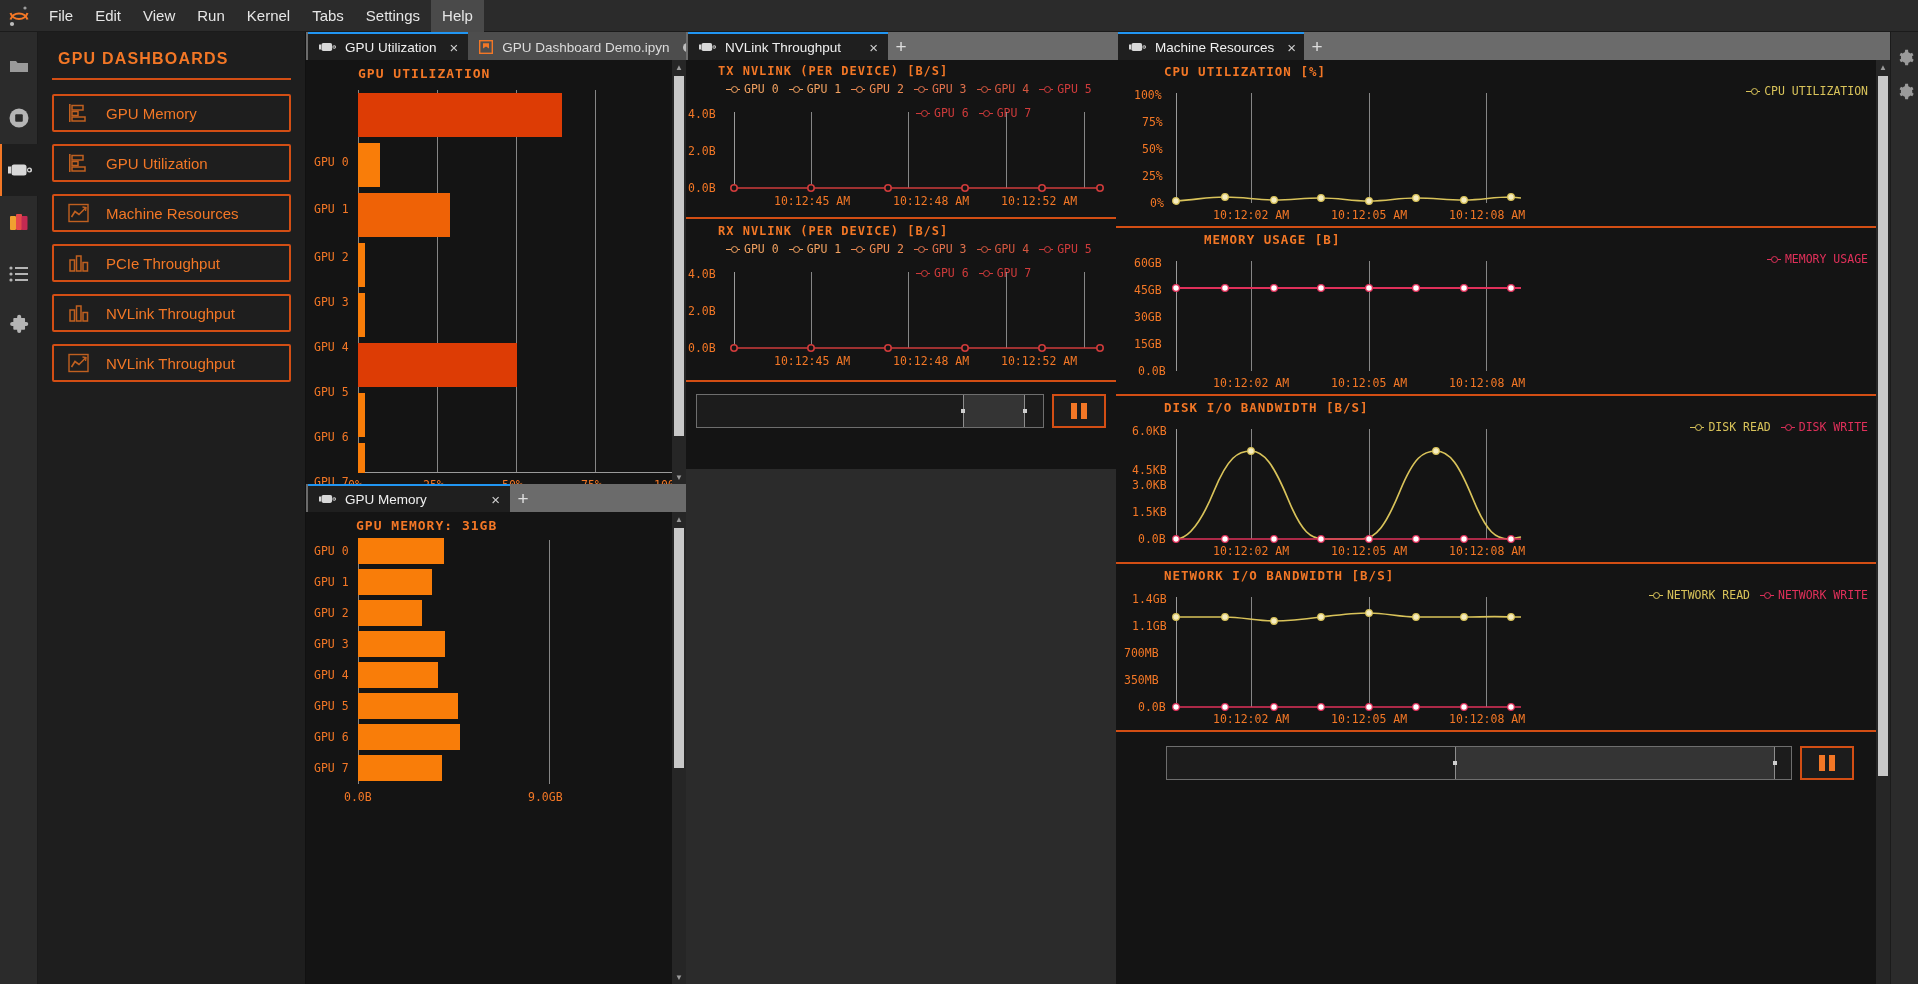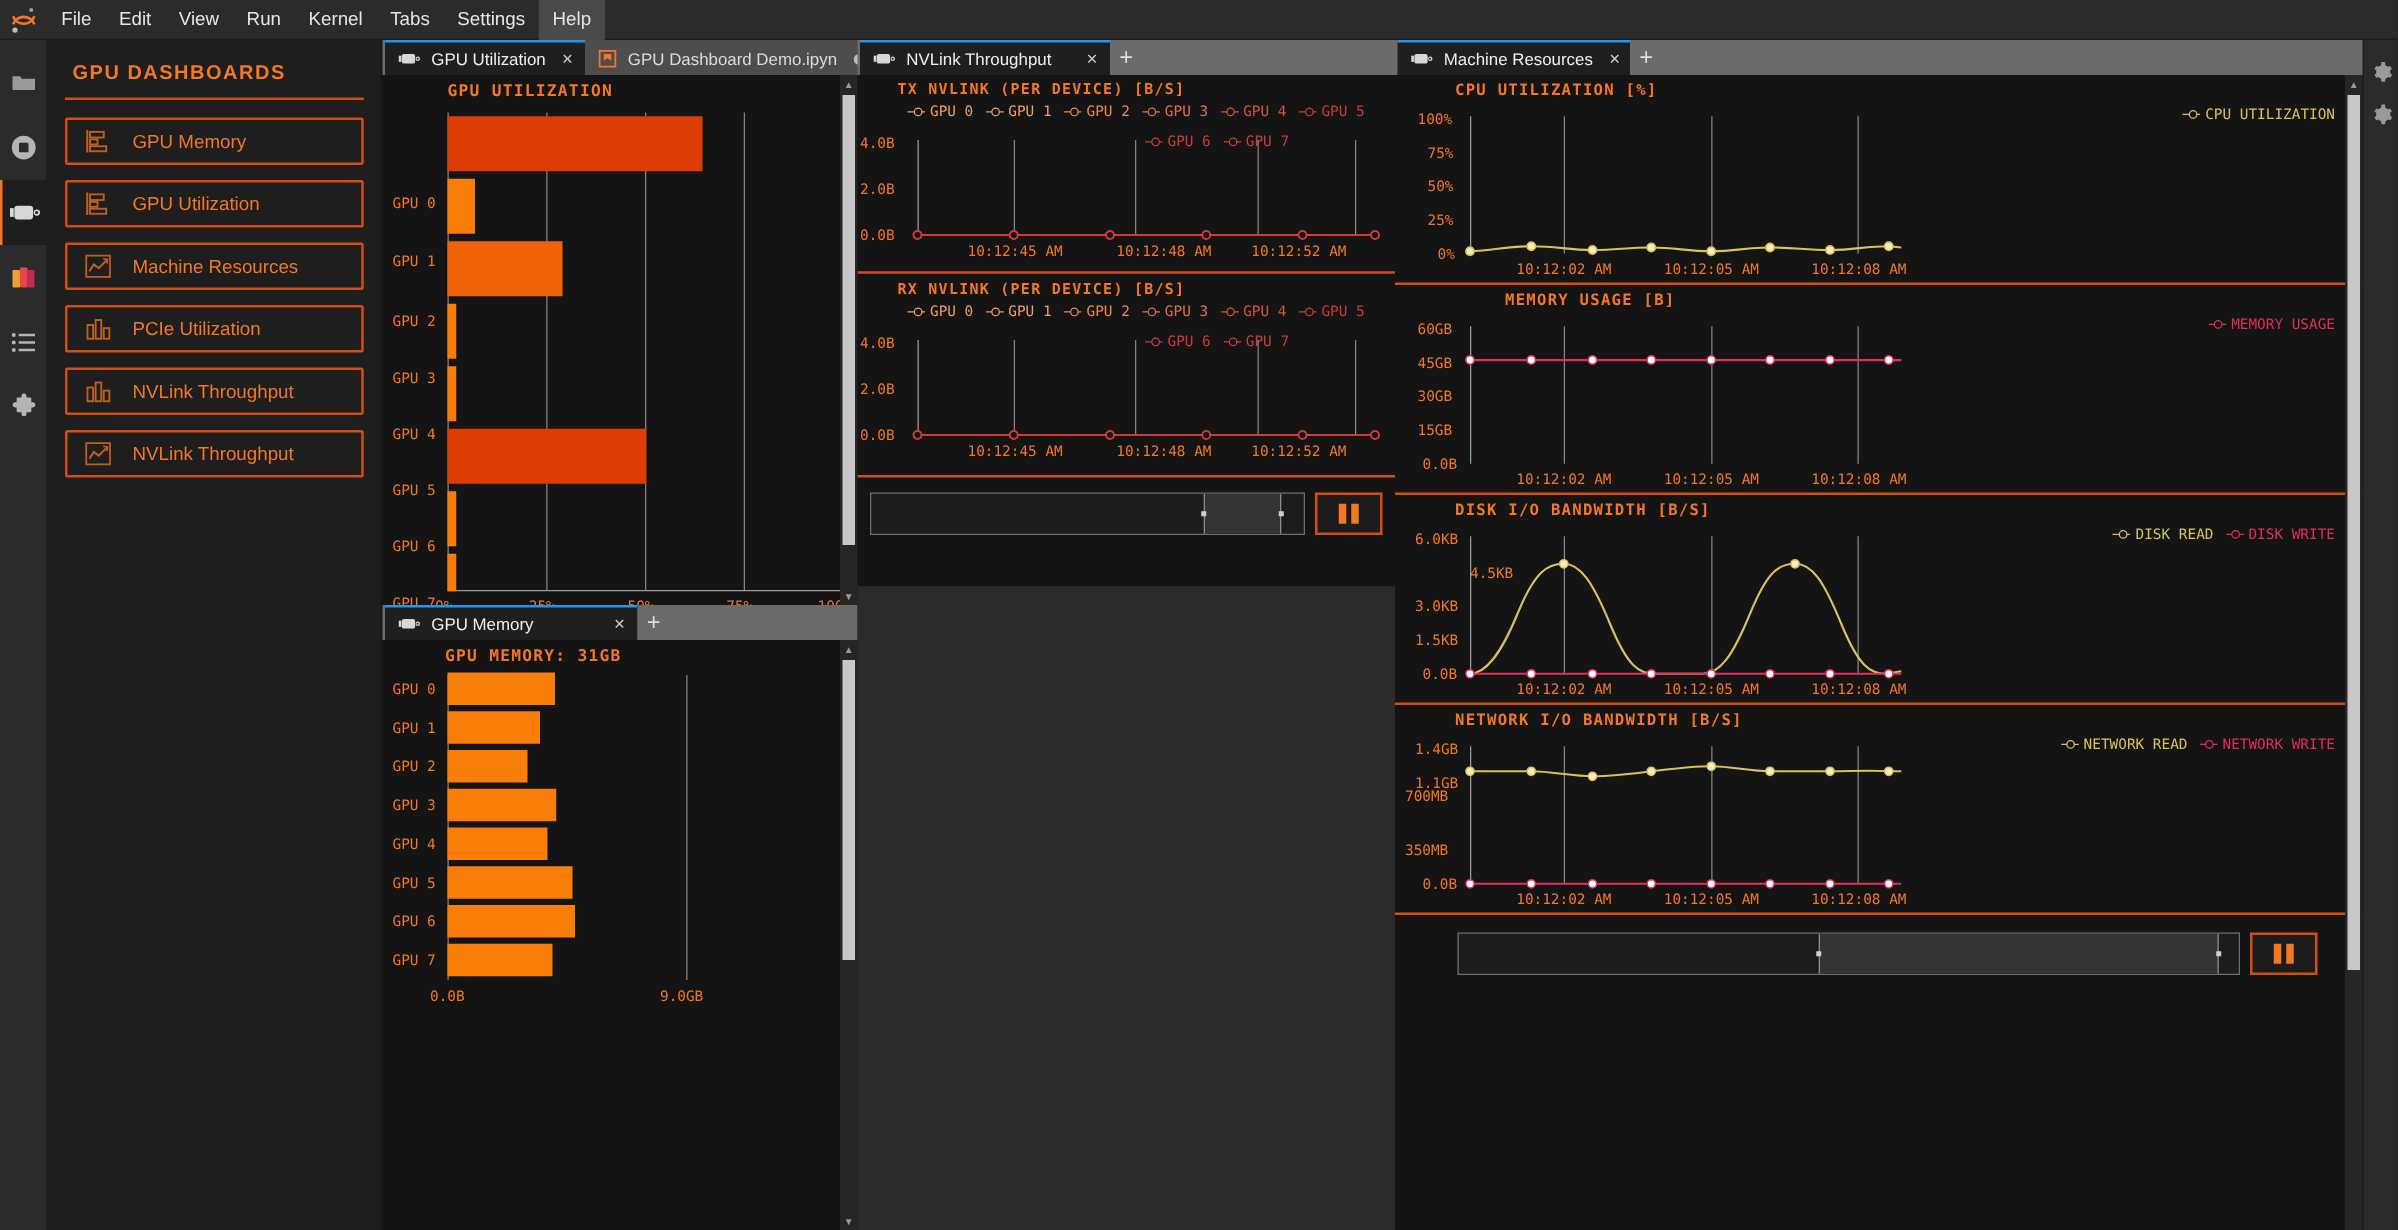--- a/index.html
+++ b/index.html
@@ -249,21 +249,21 @@
     </div>
 
     <div class="dash-btn">
       <span class="ic">
         <svg width="22" height="20" viewBox="0 0 22 20">
           <rect x="2" y="7" width="4.5" height="11" fill="none" stroke="#c06020" stroke-width="1.5"></rect>
           <rect x="8.5" y="3" width="4.5" height="15" fill="none" stroke="#c06020" stroke-width="1.5"></rect>
           <rect x="15" y="9.5" width="4.5" height="8.5" fill="none" stroke="#c06020" stroke-width="1.5"></rect>
         </svg>
       </span>
-      <span class="lbl">PCIe Utilization</span>
+      <span class="lbl">PCIe Throughput</span>
     </div>
 
     <div class="dash-btn">
       <span class="ic">
         <svg width="22" height="20" viewBox="0 0 22 20">
           <rect x="2" y="7" width="4.5" height="11" fill="none" stroke="#c06020" stroke-width="1.5"></rect>
           <rect x="8.5" y="3" width="4.5" height="15" fill="none" stroke="#c06020" stroke-width="1.5"></rect>
           <rect x="15" y="9.5" width="4.5" height="8.5" fill="none" stroke="#c06020" stroke-width="1.5"></rect>
         </svg>
       </span>
@@ -682,21 +682,21 @@
                   <span class="lgmark"></span>
                   <span>DISK  READ</span>
                 </span>
               <span class="lgi" style="color:#e0305a">
                   <span class="lgmark"></span>
                   <span>DISK  WRITE</span>
                 </span>
             </div>
 
             <div class="tick" style="left:16px; top:28px;">6.0KB</div>
-            <div class="tick" style="left:16px; top:55px;margin-left:44px;">4.5KB</div>
+            <div class="tick" style="left:16px; top:67px;">4.5KB</div>
             <div class="tick" style="left:16px; top:82px;">3.0KB</div>
             <div class="tick" style="left:16px; top:109px;">1.5KB</div>
             <div class="tick" style="left:22px; top:136px;">0.0B</div>
 
             <div class="axisline" style="left:60px; top:33px; width:1px; height:110px;"></div>
             <div class="gridv" style="left:135px; top:33px; height:110px;"></div>
             <div class="gridv" style="left:253px; top:33px; height:110px;"></div>
             <div class="gridv" style="left:370px; top:33px; height:110px;"></div>
 
             <svg style="position:absolute; left:60px; top:33px;" width="345" height="112">
@@ -734,21 +734,21 @@
                   <span>NETWORK  READ</span>
                 </span>
               <span class="lgi" style="color:#e0305a">
                   <span class="lgmark"></span>
                   <span>NETWORK  WRITE</span>
                 </span>
             </div>
 
             <div class="tick" style="left:16px; top:28px;">1.4GB</div>
             <div class="tick" style="left:16px; top:55px;">1.1GB</div>
-            <div class="tick" style="left:8px;  top:66px;text-align:right;">700MB</div>
+            <div class="tick" style="left:8px;  top:82px;text-align:right;">700MB</div>
             <div class="tick" style="left:8px;  top:109px;">350MB</div>
             <div class="tick" style="left:22px; top:136px;">0.0B</div>
 
             <div class="axisline" style="left:60px; top:33px; width:1px; height:110px;"></div>
             <div class="gridv" style="left:135px; top:33px; height:110px;"></div>
             <div class="gridv" style="left:253px; top:33px; height:110px;"></div>
             <div class="gridv" style="left:370px; top:33px; height:110px;"></div>
 
             <svg style="position:absolute; left:60px; top:33px;" width="345" height="112">
               <path d="M0,20 C16,20 33,20 49,20 C65,20 82,24 98,24 C114,24 130,22 145,20 C162,18 177,16 193,16 C209,16 224,20 240,20 C256,20 272,20 288,20 C304,20 319,19 335,20 L345,20" fill="none" stroke="#d9c35a" stroke-width="1.7"></path>

